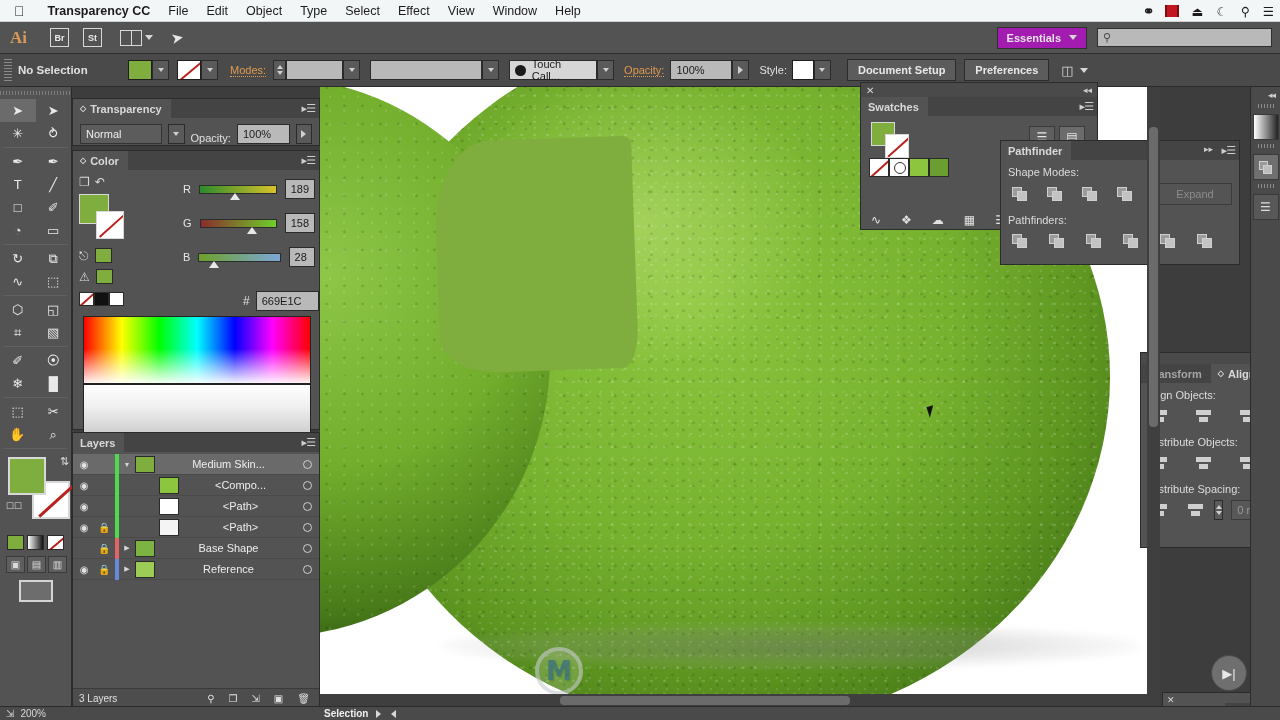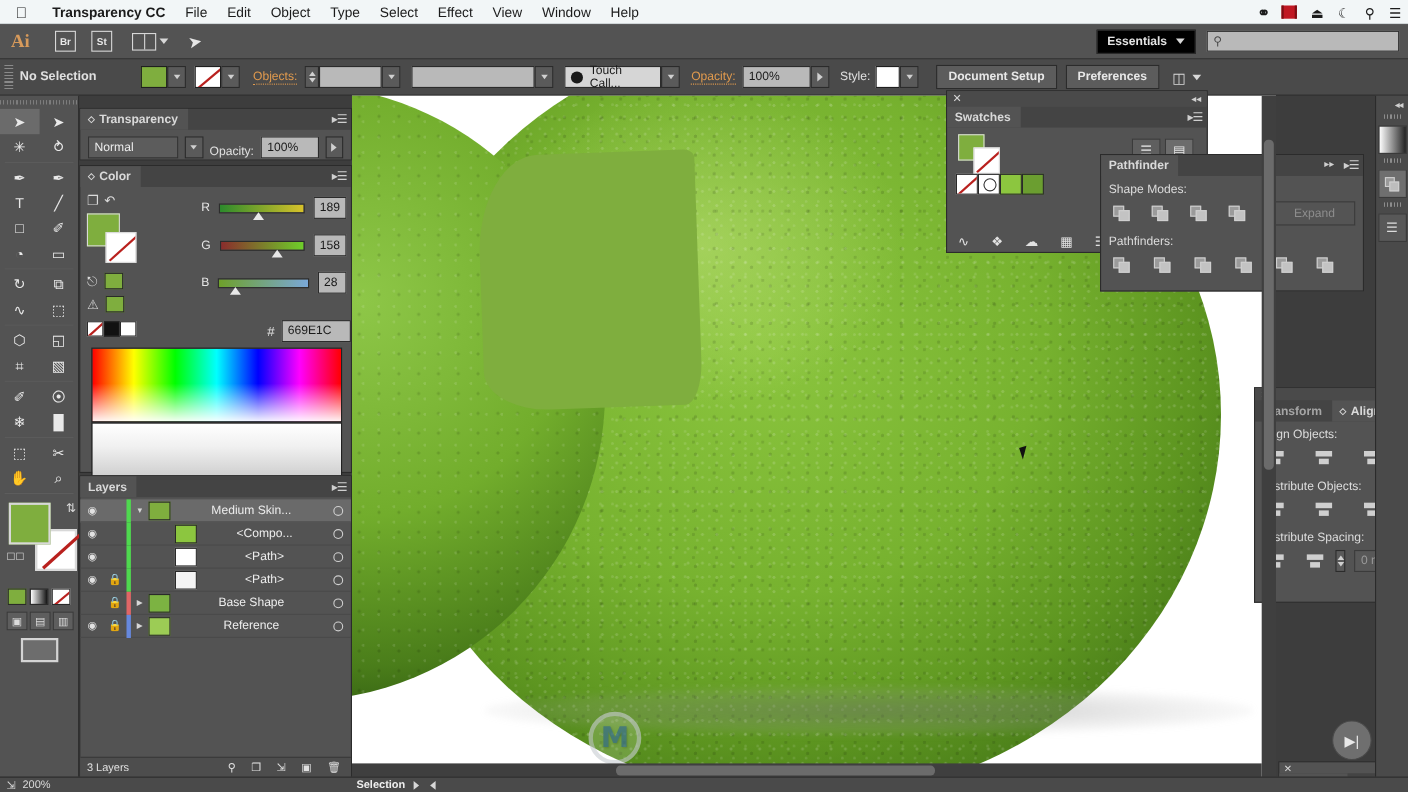--- a/index.html
+++ b/index.html
@@ -41,21 +41,21 @@
     margin-left:14px; font-weight:bold;
   }
   .arrange { margin-left:18px; display:flex; align-items:center; gap:3px; }
   .arrange .box { width:22px; height:16px; border:1.5px solid #d8d8d8; display:flex; }
   .arrange .box i { flex:1; border-right:1.5px solid #d8d8d8; }
   .arrange .box i:last-child { border:none; }
   .caret { width:0;height:0;border-left:4px solid transparent;border-right:4px solid transparent;border-top:5px solid #d8d8d8; }
   .rocket { margin-left:18px; font-size:15px; color:#e6e6e6; transform:rotate(-10deg); }
   .approw .right { position:absolute; right:8px; display:flex; align-items:center; gap:10px; }
   .ws-btn {
-    background:#000000; border:1px solid #2f2f2f; color:#e4e4e4;
+    background:#a21caf; border:1px solid #2f2f2f; color:#e4e4e4;
     padding:4px 9px; font-size:11px; font-weight:bold; display:flex; align-items:center; gap:8px;
   }
   .srch {
     width:175px; height:19px; background:#b9b9b9; border:1px solid #2f2f2f;
     display:flex; align-items:center; padding-left:5px; color:#4a4a4a; font-size:11px;
   }
 
   
   .ctrlbar {
     position:absolute; left:0; top:54px; width:1280px; height:33px;
@@ -266,21 +266,21 @@
         <i class="caret"></i>
       </span>
     <span style="width:8px;"></span>
     <span class="swatch-box" style="background:#fff;position:relative;overflow:hidden;">
       <i style="position:absolute;left:-4px;top:9px;width:34px;height:2px;background:#b9211e;transform:rotate(-40deg);display:block;"></i>
     </span>
     <span class="dd-btn">
         <i class="caret"></i>
       </span>
     <span style="width:12px;"></span>
-    <span class="lbl-o">Objects:</span>
+    <span class="lbl-o">Modes:</span>
     <span style="width:7px;"></span>
     <span class="stepper">
         <i class="up"></i>
         <i class="dn"></i>
       </span>
     <span class="fld" style="width:57px;"></span>
     <span class="dd-btn">
         <i class="caret"></i>
       </span>
     <span style="width:10px;"></span>

